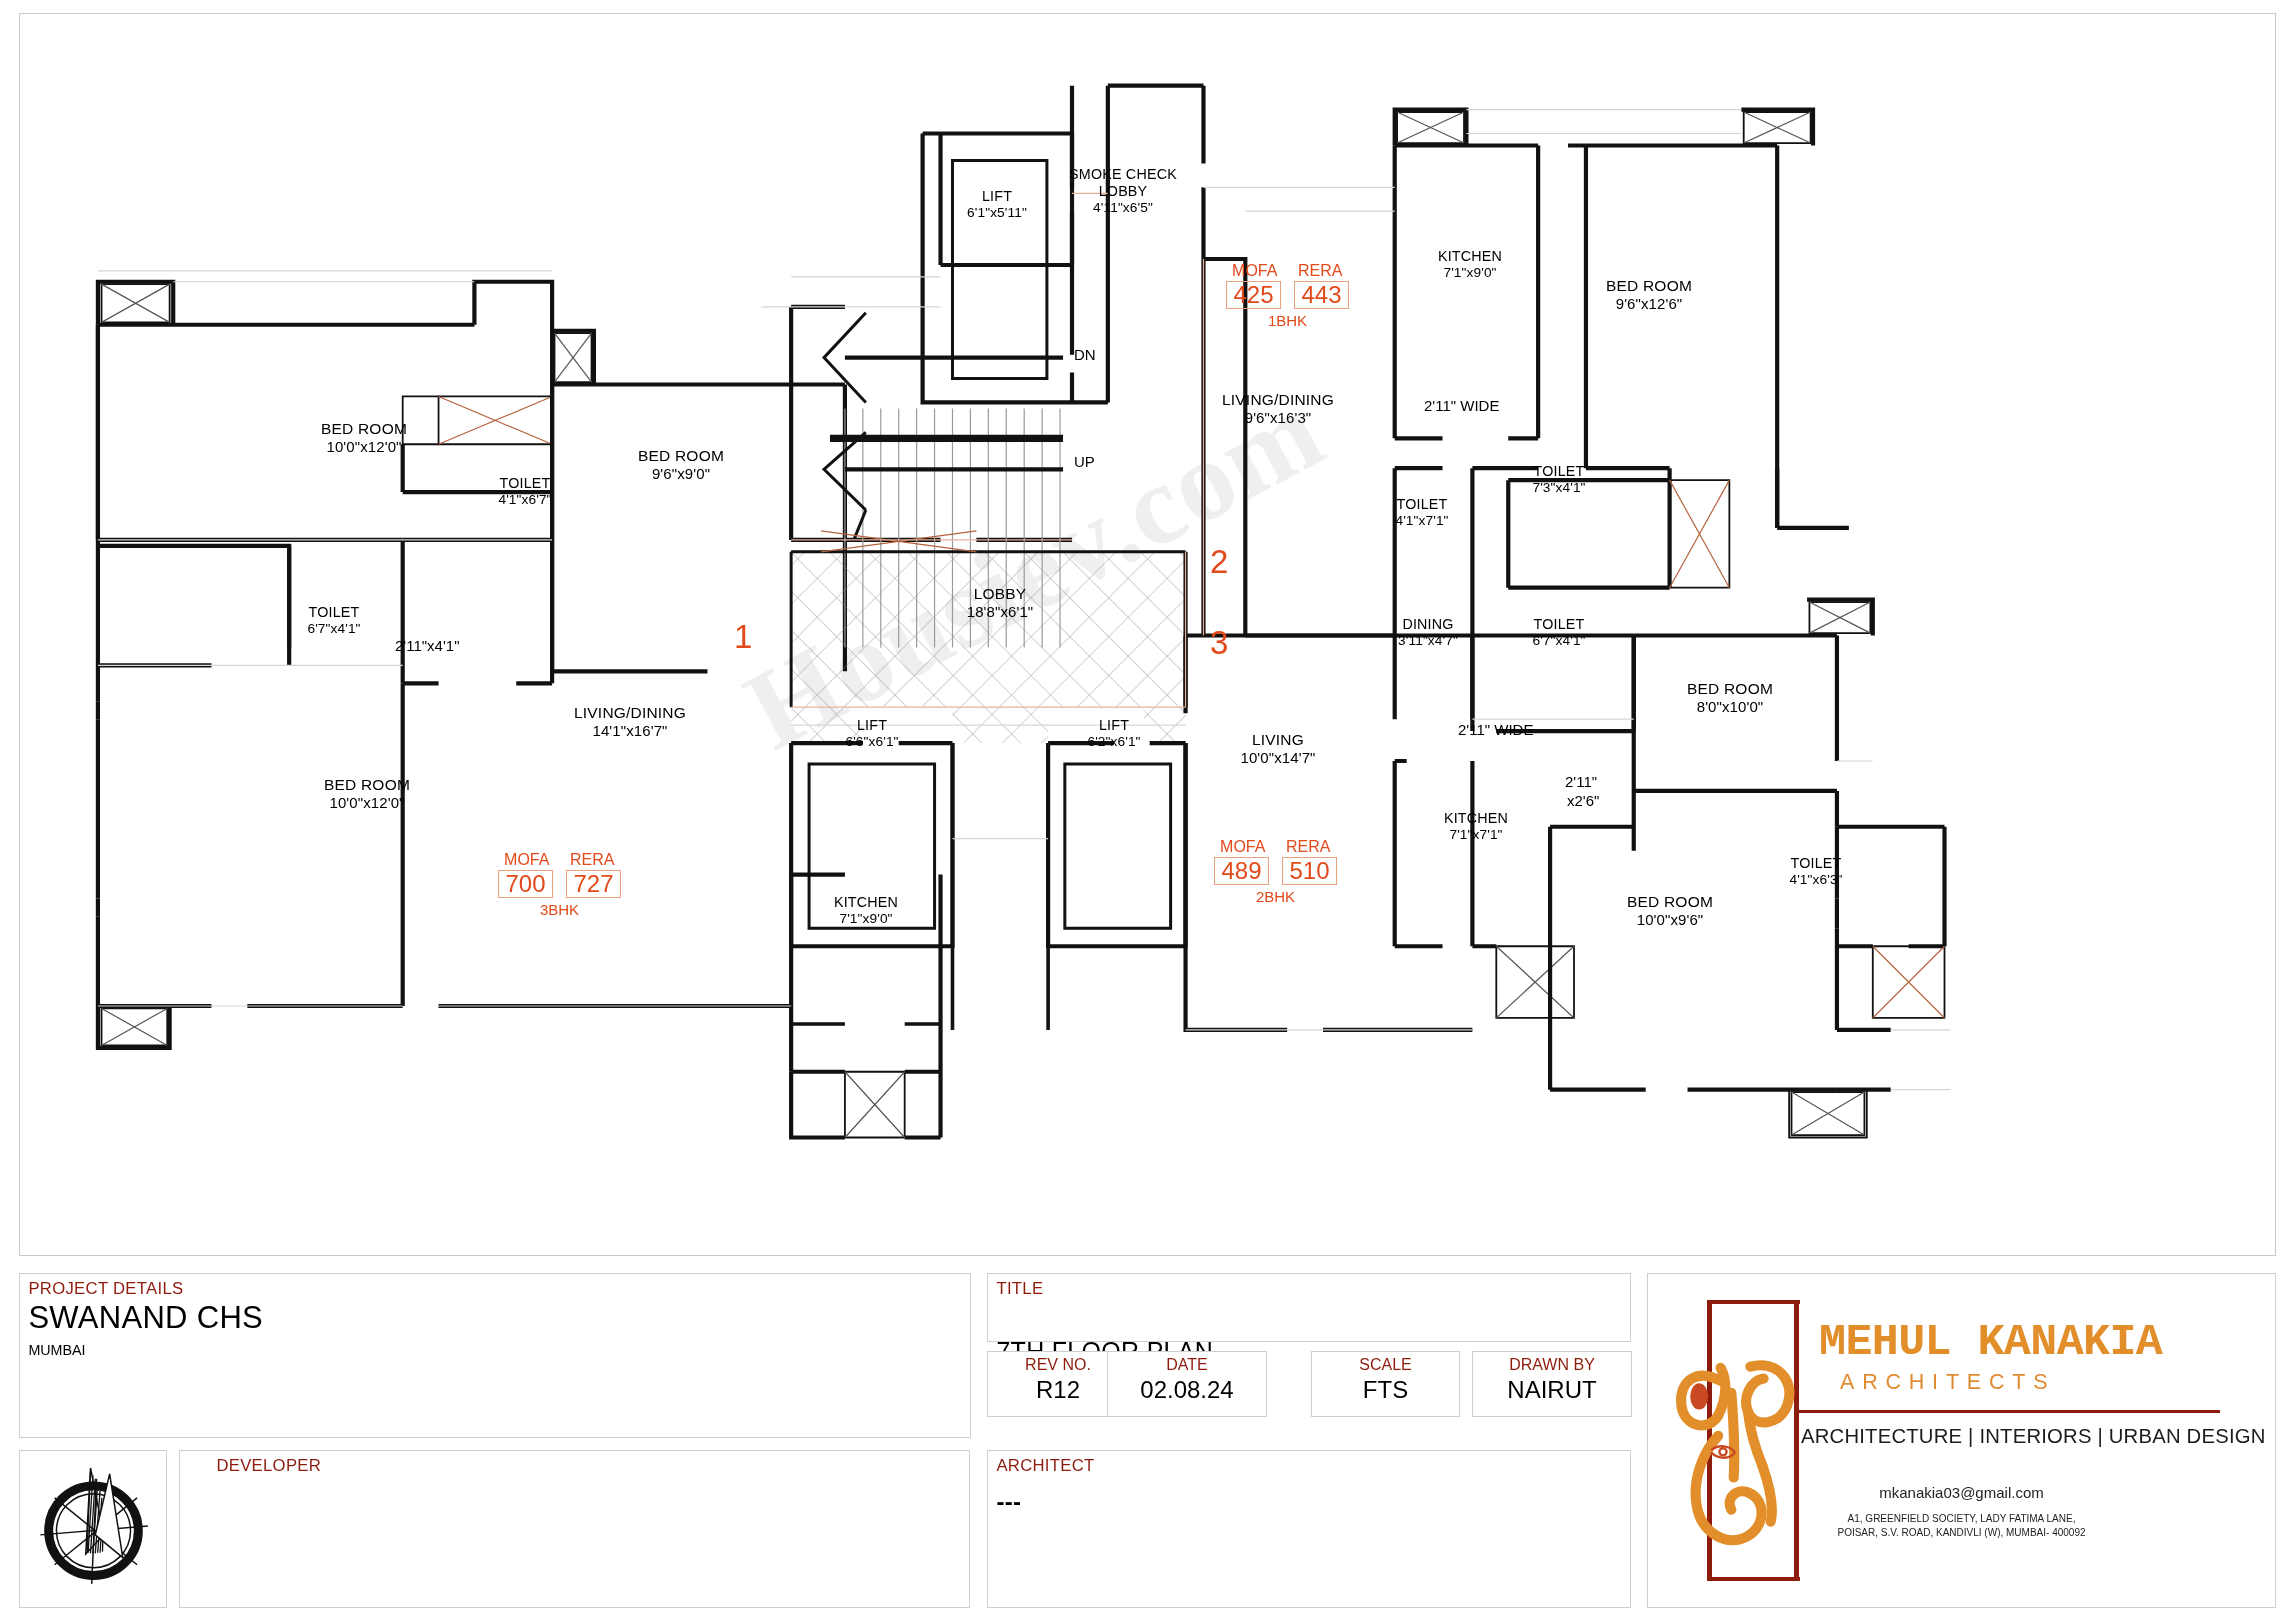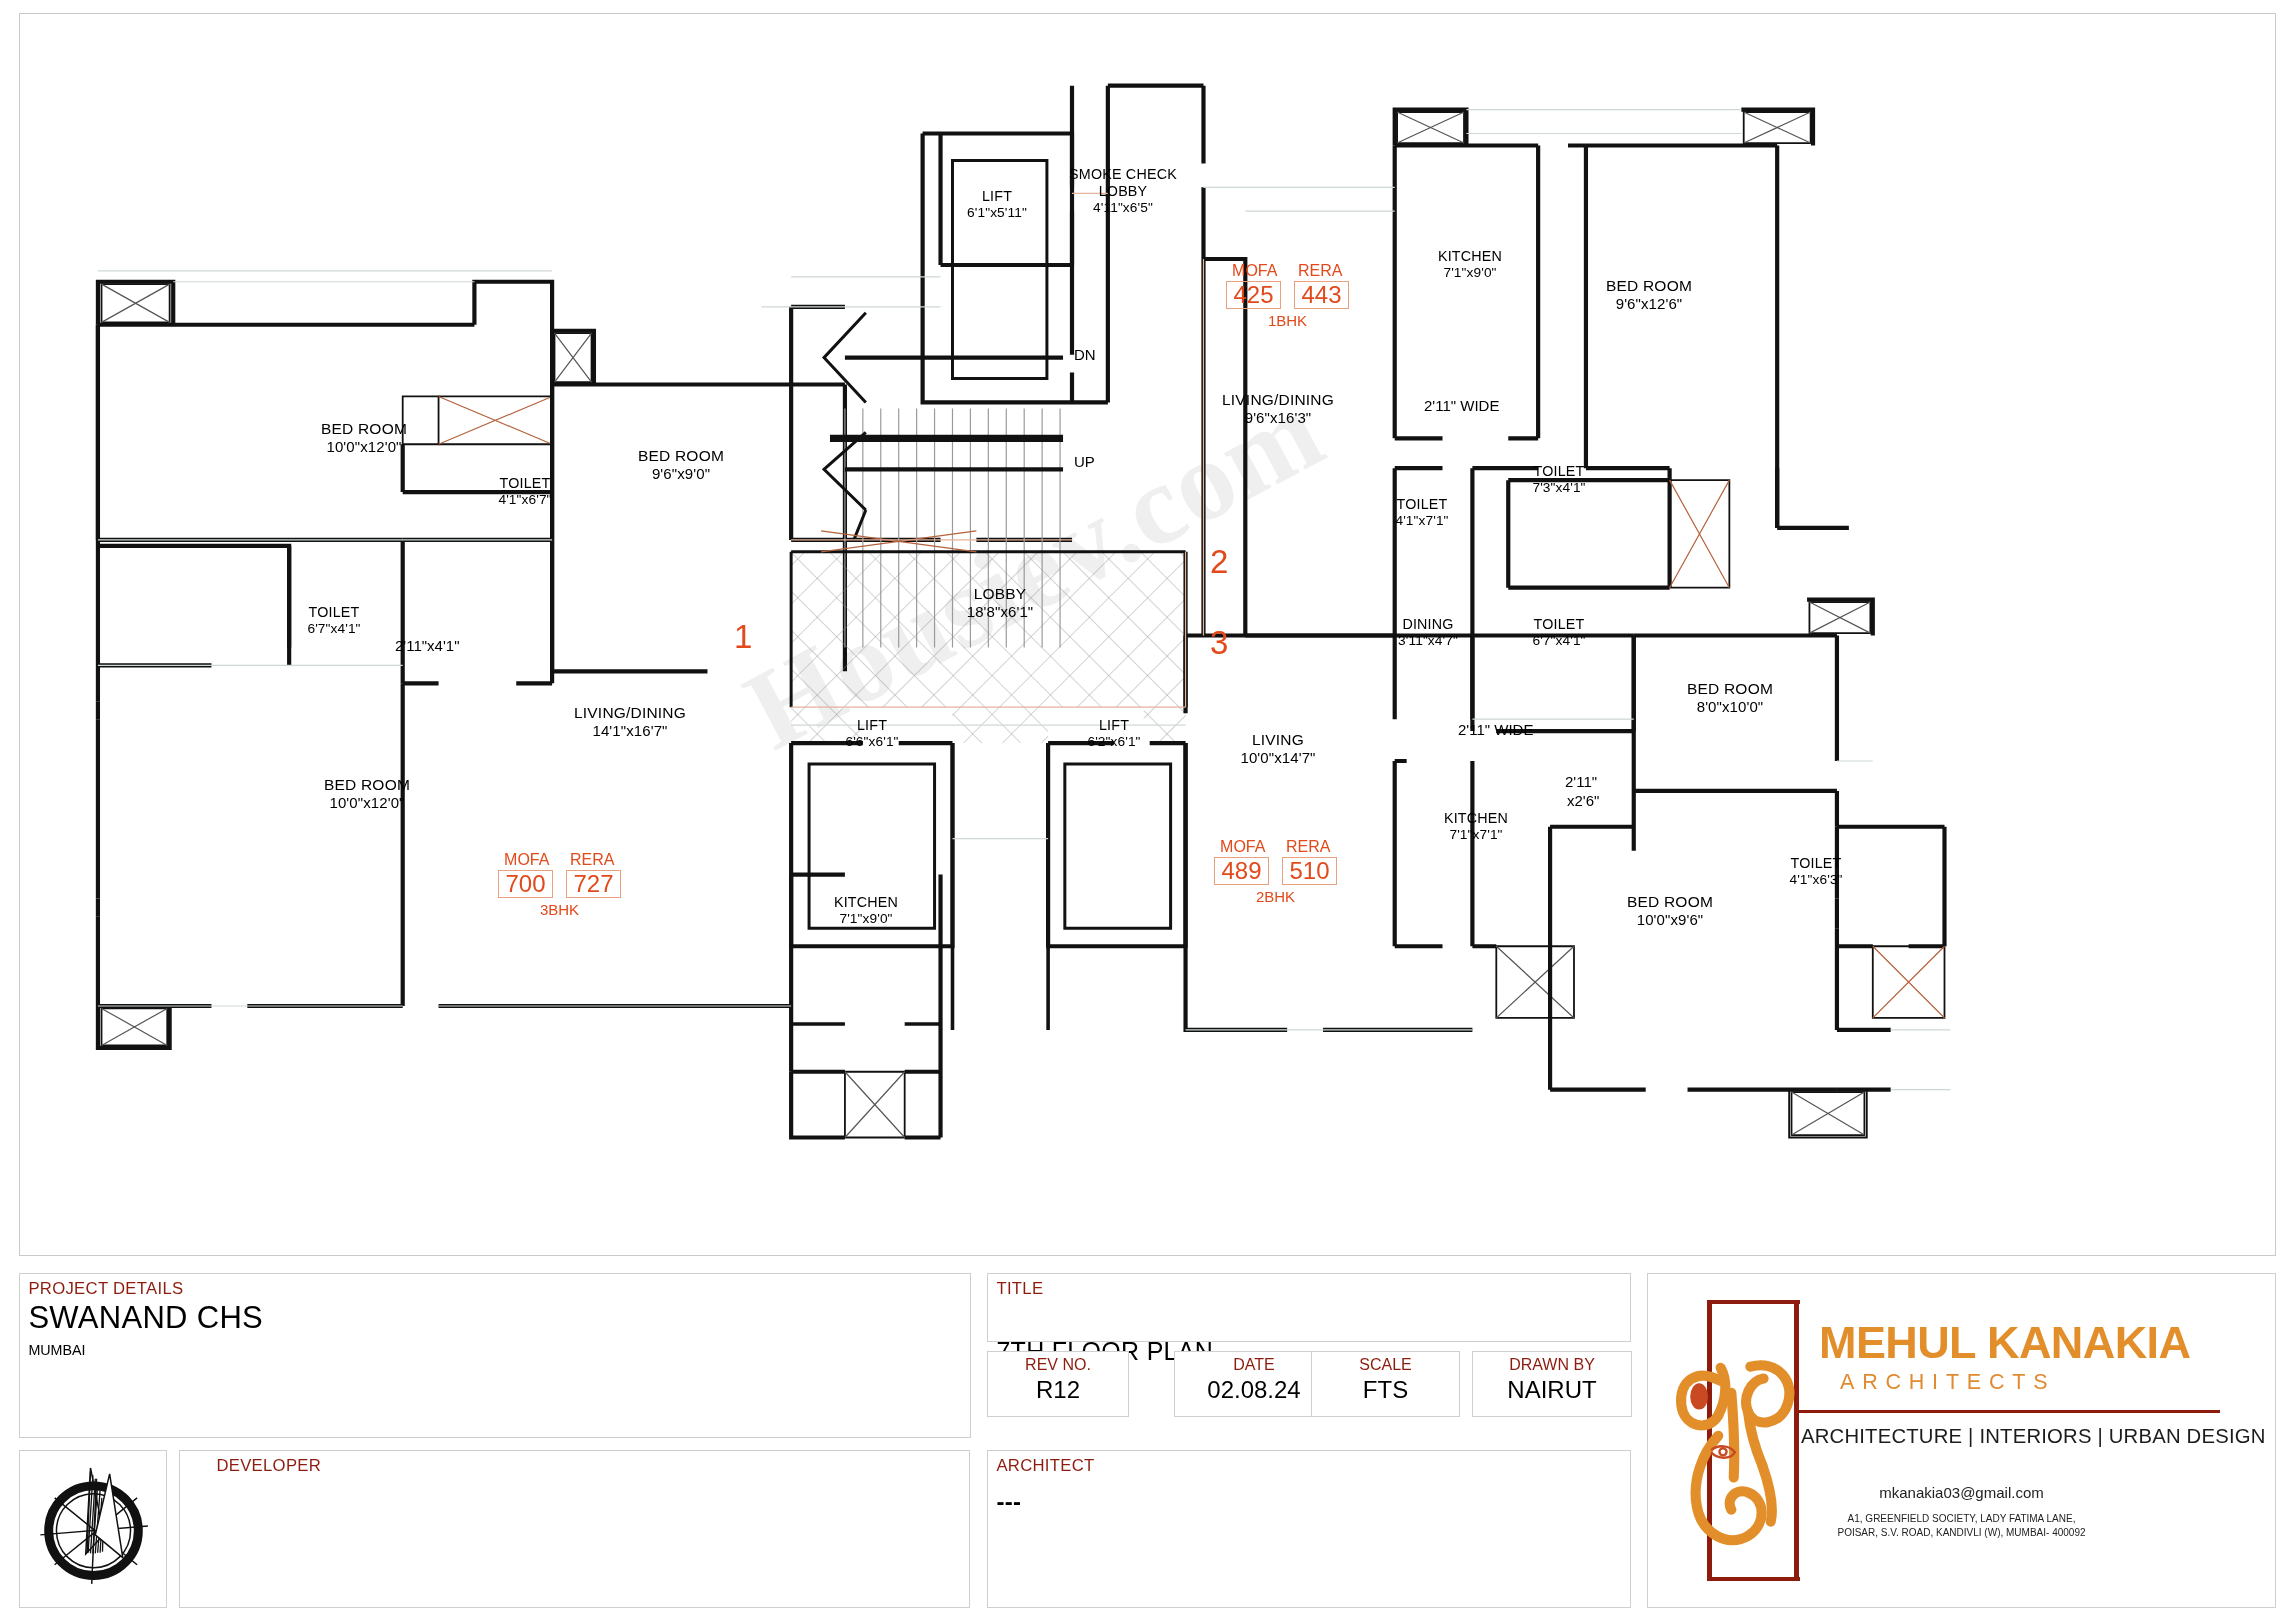--- a/index.html
+++ b/index.html
@@ -55,21 +55,21 @@
   .tb-cap{color:#8d1c0e;font-size:16.7px;padding:4.8px 0 0 8.4px;letter-spacing:0.3px;}
   .tb-val{font-size:31px;padding:1.2px 0 0 8.4px;letter-spacing:0.3px;}
   .tb-sub{font-size:14.3px;padding:6px 0 0 8.4px;}
   .cell{position:absolute;border:0.6px solid #cfcfcf;box-sizing:border-box;text-align:center;background:#fff;}
   .cell .c-h{color:#8d1c0e;font-size:16px;padding-top:3.6px;}
   .cell .c-v{font-size:24px;padding-top:2.4px;}
 
   
   #logo-box{position:absolute;left:1628px;top:0;width:629px;height:335px;border:0.6px solid #cfcfcf;box-sizing:border-box;background:#fff;}
   #logo-inner{position:absolute;left:0;top:0;width:100%;height:100%;}
-  .mk-name{position:absolute;left:171px;top:43px;font-size:45px;color:#E28F2B;font-weight:bold;letter-spacing:-0.6px;white-space:nowrap;font-family:Liberation Sans, sans-serif;}
+  .mk-name{position:absolute;left:171px;top:43px;font-size:45px;color:#E28F2B;font-weight:bold;letter-spacing:-0.6px;white-space:nowrap;font-family:Liberation Mono, monospace;}
   .mk-sub{position:absolute;left:192px;top:96px;font-size:21.5px;color:#E08B31;letter-spacing:7.8px;white-space:nowrap;}
   .mk-rule{position:absolute;left:151px;top:136px;width:421px;height:3px;background:#8d1c0e;}
   .mk-services{position:absolute;left:153px;top:151px;font-size:20.3px;color:#1c1c1c;white-space:nowrap;letter-spacing:0.2px;}
   .mk-mail{position:absolute;left:0;top:210px;width:100%;text-align:center;font-size:15px;color:#222;}
   .mk-addr{position:absolute;left:0;top:238px;width:100%;text-align:center;font-size:10px;color:#222;line-height:1.35;}
   .mk-bracket-l{position:absolute;left:59px;top:26px;width:4.8px;height:281px;background:#8d1c0e;}
   .mk-bracket-t{position:absolute;left:59px;top:26px;width:93px;height:4.2px;background:#8d1c0e;}
   .mk-bracket-b{position:absolute;left:59px;top:303px;width:93px;height:4.2px;background:#8d1c0e;}
   .mk-bracket-r{position:absolute;left:146px;top:26px;width:4.8px;height:281px;background:#8d1c0e;}
   #ganesh{position:absolute;left:13px;top:35px;}
@@ -446,21 +446,21 @@
 
     <div class="tb-box" style="left:968px;top:0;width:644px;height:69px;">
       <div class="tb-cap">TITLE</div>
       <div class="tb-val" style="font-size:25px;margin-top:37px;">7TH FLOOR PLAN</div>
     </div>
 
     <div class="cell" style="left:968px;top:78px;width:142px;height:66px;">
       <div class="c-h">REV NO.</div>
       <div class="c-v">R12</div>
     </div>
-    <div class="cell" style="left:1155px;top:78px;width:160px;height:66px;">
+    <div class="cell" style="left:1088px;top:78px;width:160px;height:66px;">
       <div class="c-h">DATE</div>
       <div class="c-v">02.08.24</div>
     </div>
     <div class="cell" style="left:1292px;top:78px;width:149px;height:66px;">
       <div class="c-h">SCALE</div>
       <div class="c-v">FTS</div>
     </div>
     <div class="cell" style="left:1453px;top:78px;width:160px;height:66px;">
       <div class="c-h">DRAWN BY</div>
       <div class="c-v">NAIRUT</div>

